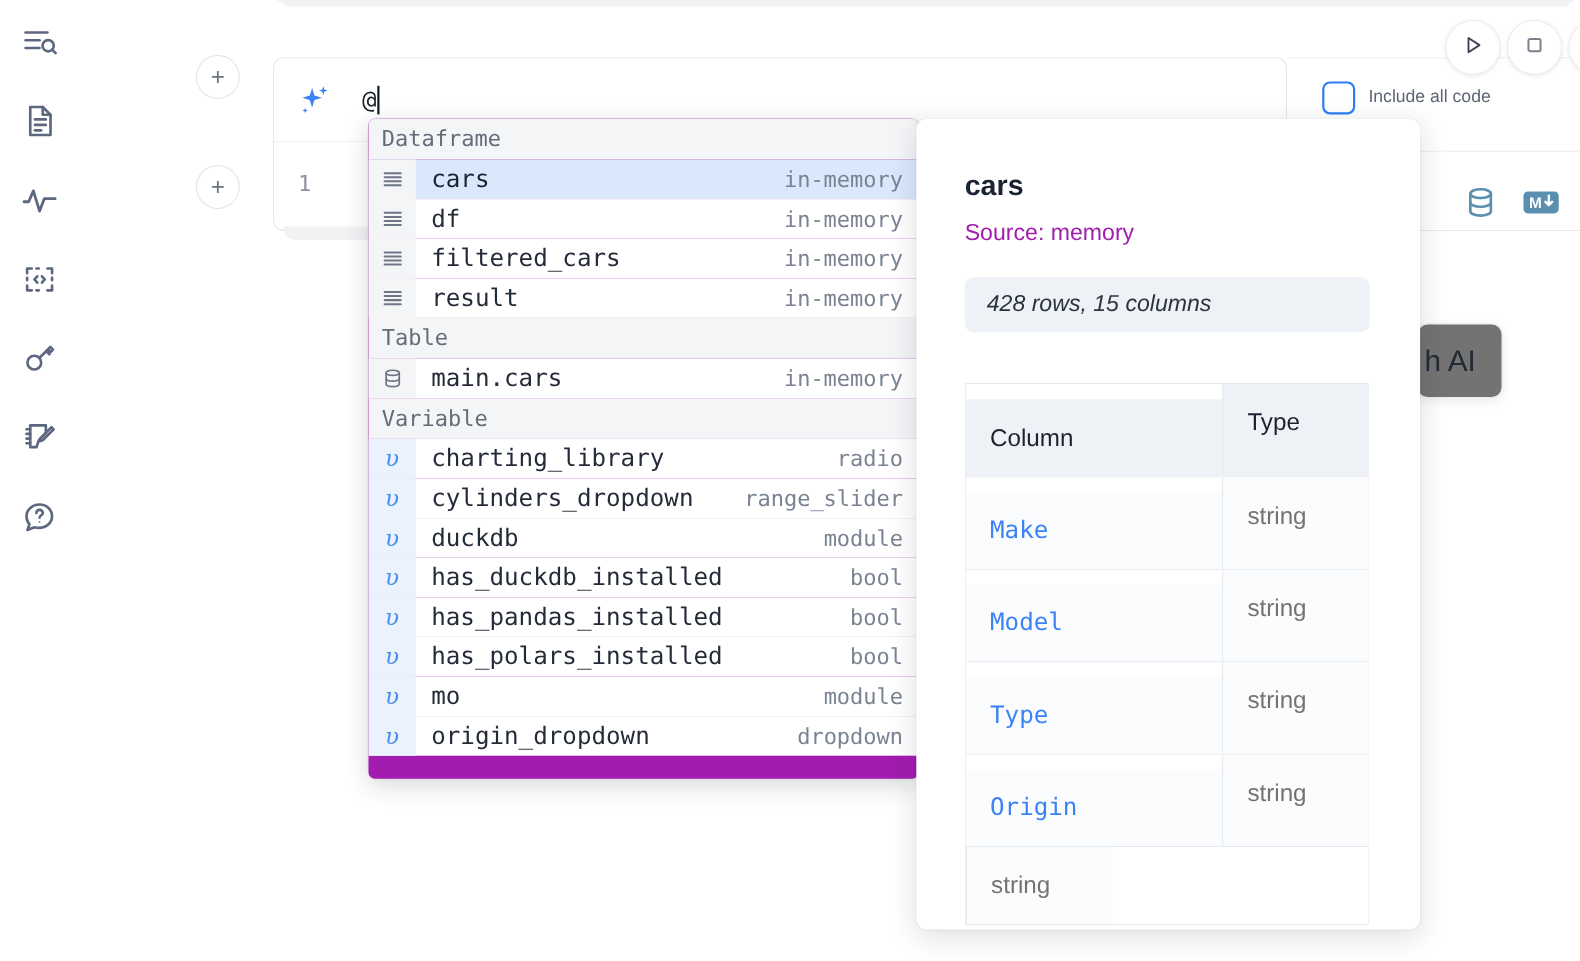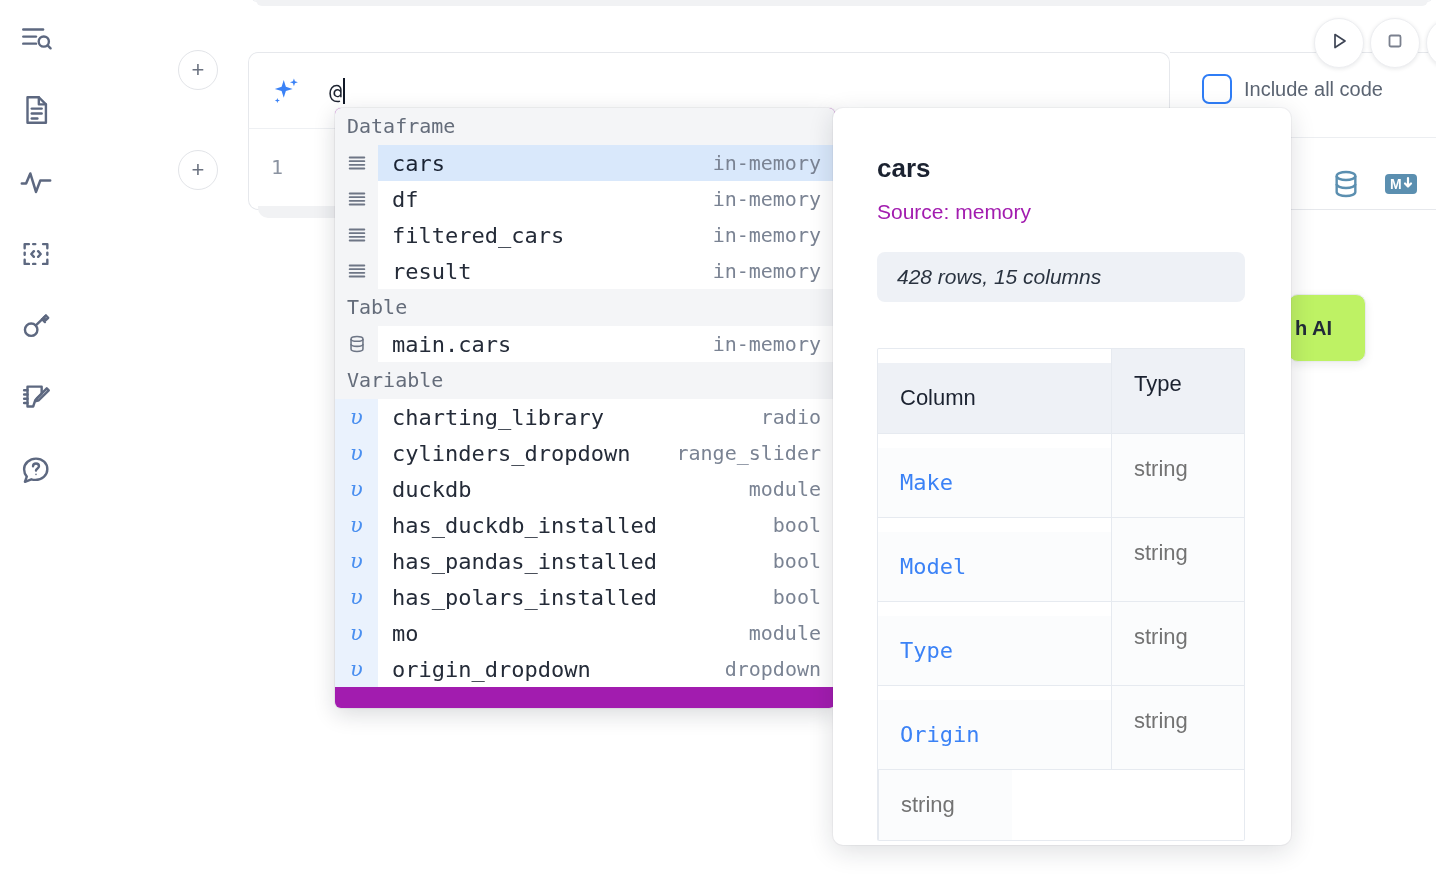--- a/index.html
+++ b/index.html
@@ -79,44 +79,44 @@
     border-radius:0 10px 10px 0;
   }
   .include-row{
     position:absolute; left:1202px; top:74px;
     display:flex; align-items:center; gap:12px;
   }
   .cb{
     width:30px; height:30px; border:2px solid #2f7df6; border-radius:7px;
     background:#fff; cursor:pointer; flex:0 0 auto;
   }
-  .include-label{ font-size:20px; color:#5b6472; }
+  .include-label{ font-size:16px; color:#5b6472; }
   .divider-h{
     position:absolute; left:1186px; top:137px; width:260px; height:1px; background:#eceef1;
   }
   .cell-icons{
     position:absolute; left:1330px; top:168px; display:flex; gap:22px; align-items:center;
   }
 
   
   .round-btn{
     position:absolute; top:18px; width:50px; height:50px; border-radius:50%;
     background:#fff; border:1px solid #edeef1;
     box-shadow:0 1px 4px rgba(20,25,40,.10);
     display:flex; align-items:center; justify-content:center; cursor:pointer;
   }
 
   
   .ai-chip{
     position:absolute; left:1288px; top:294px; width:78px; height:68px;
-    background:#bef264; border:1px solid #e9ebef; border-radius:10px;
+    background:#737373; border:1px solid #e9ebef; border-radius:10px;
     box-shadow:0 3px 10px rgba(20,25,40,.08);
     display:flex; align-items:center; justify-content:flex-start;
     padding-left:6px;
-    font-size:20px; font-weight:700; color:#222a38; overflow:hidden;
+    font-size:27px; font-weight:400; color:#222a38; overflow:hidden;
   }
 
   
   .ac{
     position:absolute; left:335px; top:108px; width:500px; height:600px;
     background:#a21caf; border-radius:6px;
     box-shadow:0 6px 22px rgba(20,25,40,.16), 0 0 0 1px rgba(20,25,40,.05);
     overflow:hidden;
     font-family:"DejaVu Sans Mono","Liberation Mono",monospace;
   }

